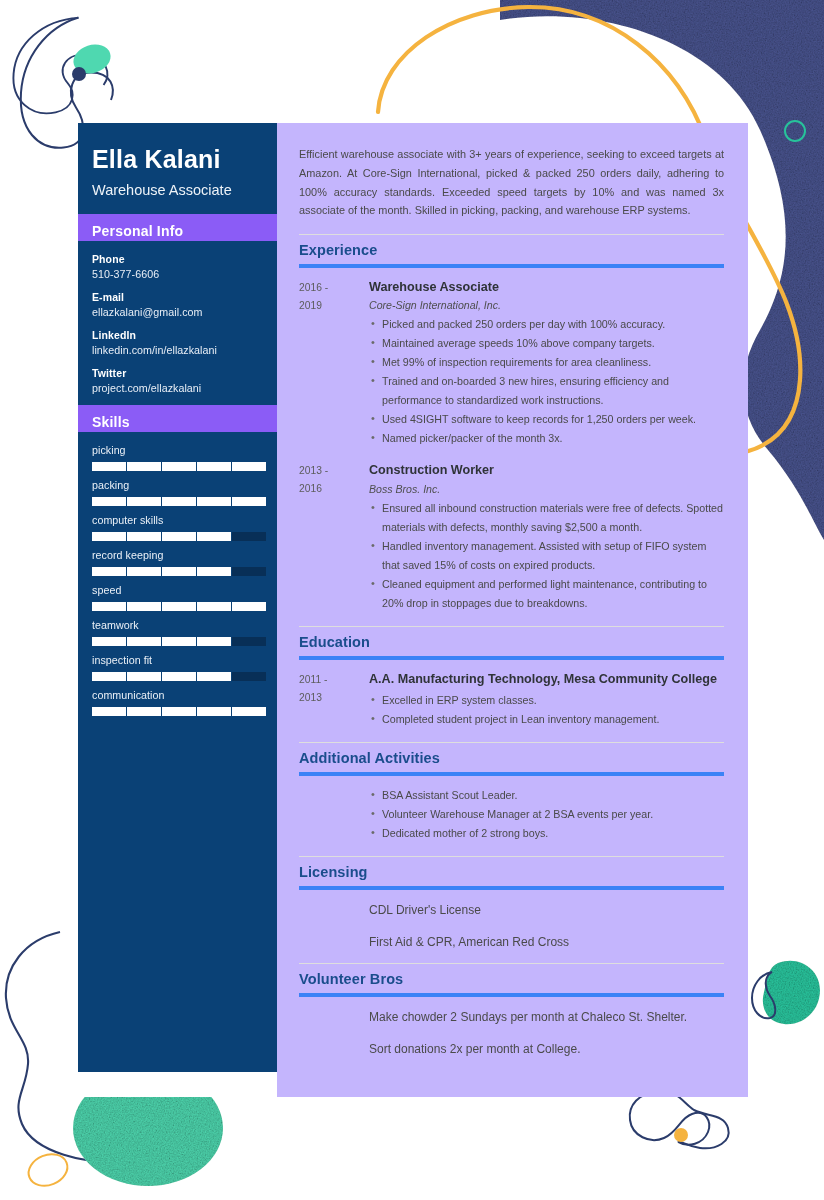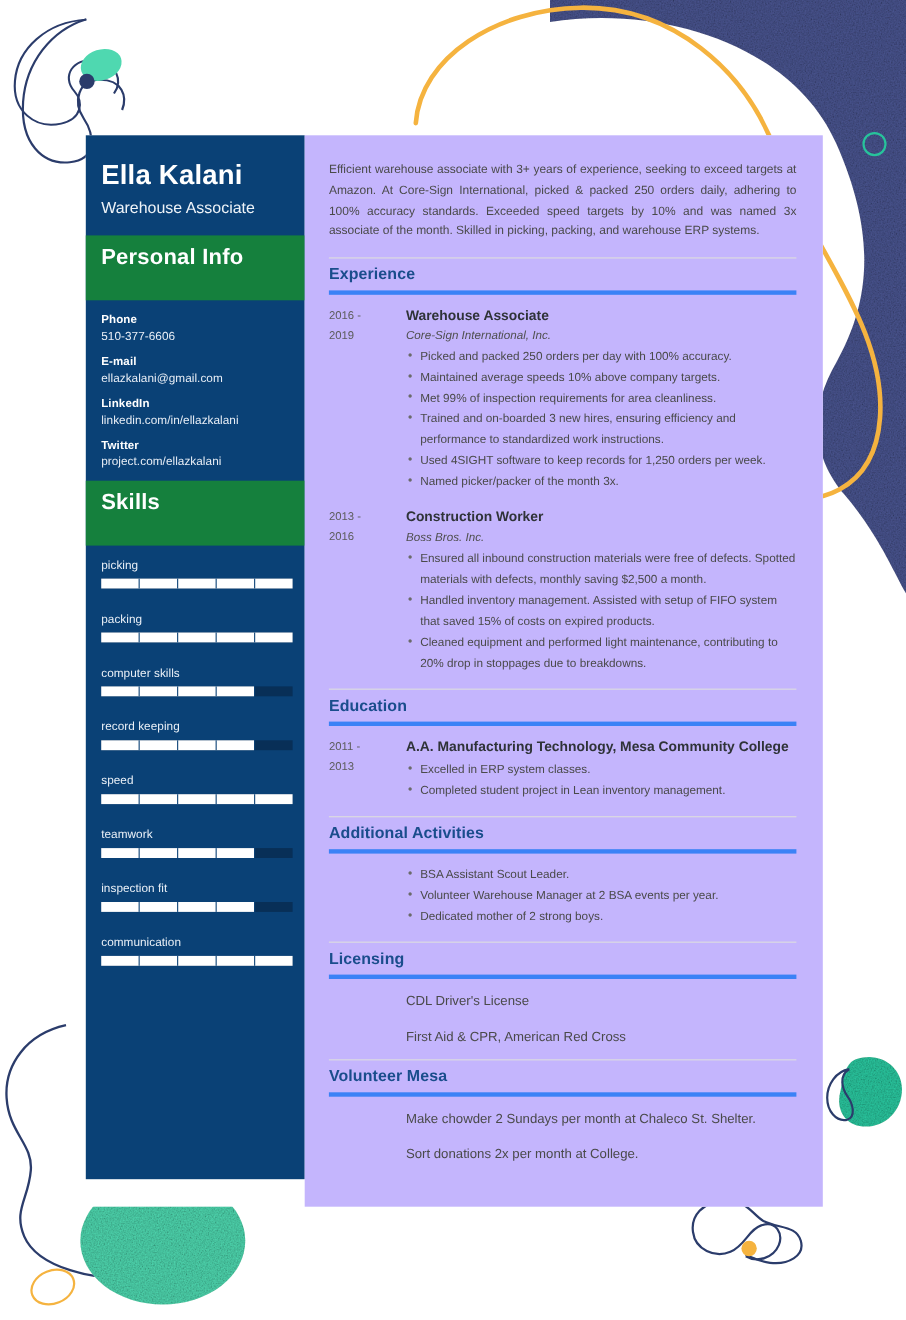--- a/index.html
+++ b/index.html
@@ -46,42 +46,42 @@
     margin: 0 0 8px 0;
     color: #ffffff;
   }
   #job-title {
     font-size: 14.5px;
     font-weight: normal;
     color: #eef3f8;
     margin: 0;
   }
   .side-band {
-    background: #15803d;
-    padding: 9px 14px 27px 14px;
-    font-size: 20px;
+    background: #8b5cf6;
+    padding: 9px 14px 2px 14px;
+    font-size: 14px;
     font-weight: bold;
     letter-spacing: 0.2px;
     color: #ffffff;
   }
   .side-body { padding: 12px 14px 0 14px; }
   .contact-item { margin-bottom: 11px; }
   .contact-label {
     font-size: 10.5px;
     font-weight: bold;
     color: #ffffff;
     margin-bottom: 3px;
     letter-spacing: 0.1px;
   }
   .contact-value {
     font-size: 10.7px;
     color: #e8eef6;
     letter-spacing: 0.05px;
   }
-  .skill { margin-bottom: 22px; }
+  .skill { margin-bottom: 8px; }
   .skill-name {
     font-size: 10.7px;
     color: #eaf0f7;
     margin-bottom: 6px;
     letter-spacing: 0.05px;
   }
   .skill-track {
     position: relative;
     width: 174px;
     height: 9px;
@@ -469,21 +469,21 @@
             <div class="section-head">
               <div class="section-title">Licensing</div>
             </div>
             <div class="indent-block">
               <div class="plain-line">CDL Driver's License</div>
               <div class="plain-line">First Aid &amp; CPR, American Red Cross</div>
             </div>
           </section>
           <section class="section">
             <div class="section-head">
-              <div class="section-title">Volunteer Mesa</div>
+              <div class="section-title">Volunteer Bros</div>
             </div>
             <div class="indent-block">
               <div class="plain-line">Make chowder 2 Sundays per month at Chaleco St. Shelter.</div>
               <div class="plain-line">Sort donations 2x per month at College.</div>
             </div>
           </section>
         </div>
     </main>
   </div>
 </div>

